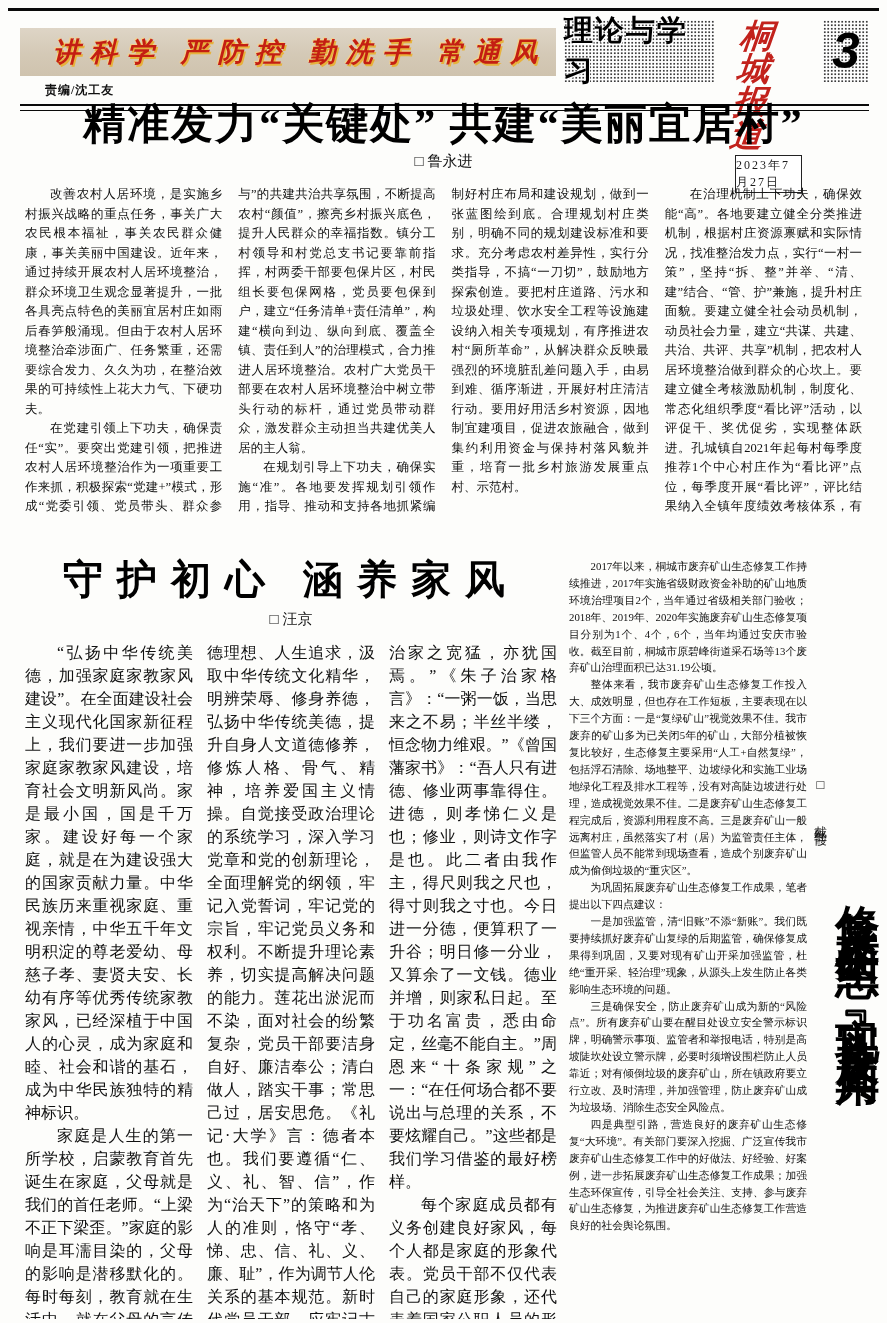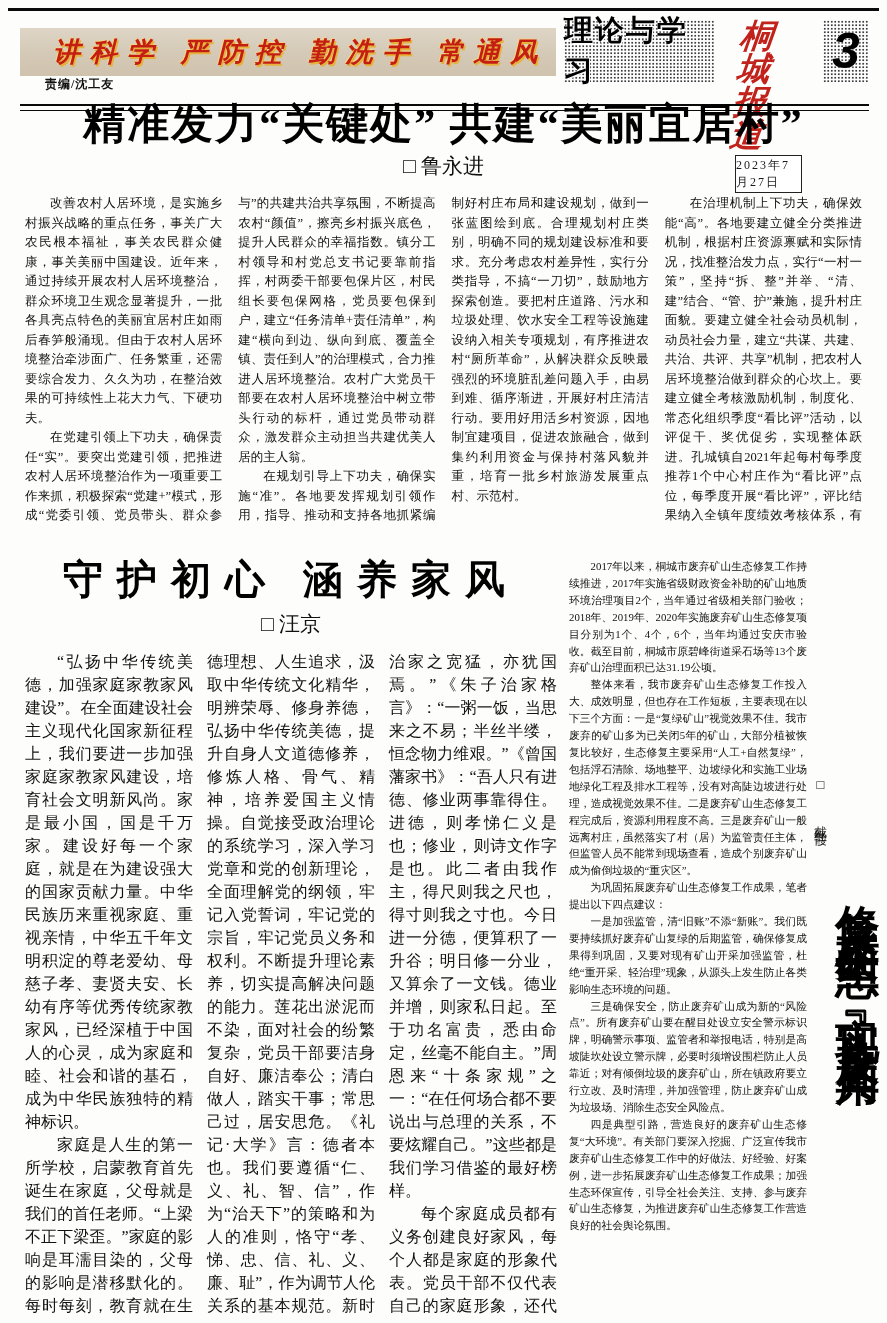--- a/index.html
+++ b/index.html
@@ -21,26 +21,26 @@
   .section-box span{font-family:"Liberation Sans",sans-serif;font-weight:bold;font-size:29px;
             letter-spacing:2px;color:#000;text-shadow:0 0 2px #fff,1px 1px 0 #fff;}
   .mast-mid{flex:1;display:flex;flex-direction:column;align-items:center;justify-content:flex-start;}
   .masthead{font-size:33px;font-weight:bold;font-style:italic;color:#c2221c;line-height:1.0;
             letter-spacing:4px;transform:skewX(-6deg);}
   .date-box{margin-top:3px;border:1.5px solid #222;background:#fff;font-size:12px;
             padding:1px 0;letter-spacing:2px;color:#1a1a1a;}
   .pagenum{flex:0 0 46px;display:flex;align-items:center;justify-content:center;}
   .pagenum span{font-family:"Liberation Sans",sans-serif;font-size:50px;font-weight:bold;
             font-style:italic;color:#000;text-shadow:0 0 2px #fff;}
-  .editor{position:absolute;left:45px;top:76px;font-size:12px;font-weight:bold;letter-spacing:1px;}
+  .editor{position:absolute;left:45px;top:82px;font-size:12px;font-weight:bold;letter-spacing:1px;}
   .header-rule{position:absolute;left:20px;right:18px;top:104px;height:4px;
             border-top:2.5px solid #0a0a0a;border-bottom:1px solid #0a0a0a;}
 
   
-  .author{ text-align:center;font-size:21px;margin:4px 0 0;color:#111;}
+  .author{ text-align:center;font-size:15px;margin:4px 0 0;color:#111;}
   .para{margin:0;text-indent:2em;text-align:justify;}
 
   
   .article1{position:absolute;left:25px;right:25px;top:100px;height:428px;}
   .a1-title{margin:0;text-align:center;font-size:42px;font-weight:bold;letter-spacing:2px;
             color:#000;line-height:1.15;}
   .a1-body{margin-top:14px;height:348px;overflow:hidden;
            column-count:4;column-gap:16px;
            font-size:12.5px;line-height:19.5px;}
 

